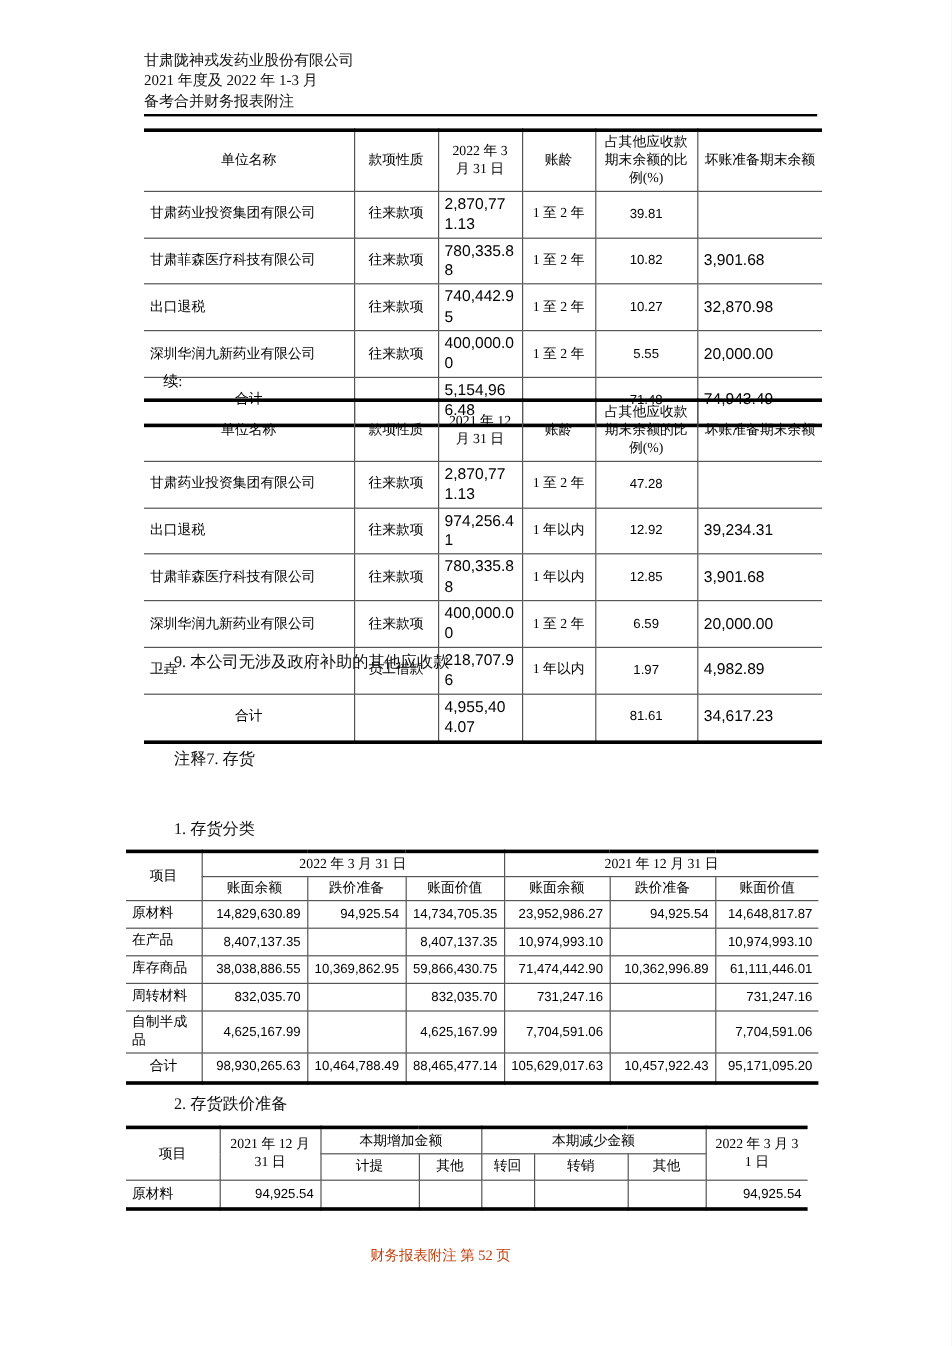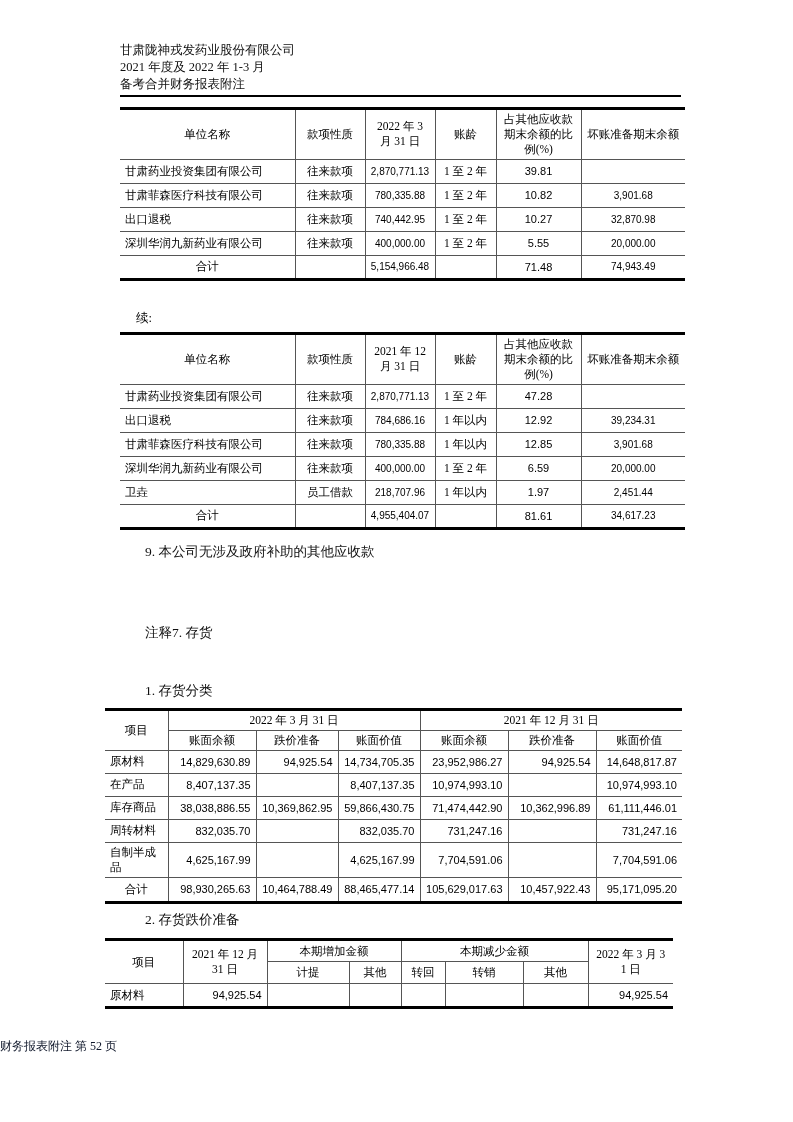--- a/index.html
+++ b/index.html
@@ -45,21 +45,21 @@
   }
   tr > th:first-child, tr > td:first-child { border-left: none; }
   tr > th:last-child, tr > td:last-child { border-right: none; }
   thead th { height: 19px; }
   td { height: 24px; }
   
   .t-recv { position: absolute; left: 120px; width: 565px; }
   .t-recv thead th { height: 38px; }
   .t-recv td:nth-child(1) { text-align: left; }
   .t-recv td:nth-child(3),
-  .t-recv td:nth-child(6) { text-align: center; font-family: "Liberation Sans", sans-serif; font-size: 10px; }
+  .t-recv td:nth-child(6) { text-align: left; font-family: "Liberation Sans", sans-serif; font-size: 13px; }
   .t-recv td:nth-child(5) { font-family: "Liberation Sans", sans-serif; font-size: 11px; }
   .t-recv tr:last-child td:first-child { text-align: center; }
   .cont-label {
     position: absolute; left: 136px; top: 310px;
     font-size: 12.5px;
   }
   .para {
     position: absolute; left: 145px;
     font-size: 13.5px; font-weight: normal; color: #111;
   }
@@ -71,21 +71,21 @@
   .t-inv tr:last-child td { height: 25px; }
   .t-inv tr:last-child td:first-child { text-align: center; }
   
   .t-prov { position: absolute; left: 105px; top: 938px; width: 568px; }
   .t-prov thead th { height: 22px; }
   .t-prov td { height: 24px; }
   .t-prov td:nth-child(1) { text-align: left; }
   .t-prov td:nth-child(2), .t-prov td:nth-child(8) { text-align: right; font-family: "Liberation Sans", sans-serif; font-size: 11px; }
   .footer {
     position: absolute; left: 0; top: 1038px; width: 734px;
-    text-align: left; font-size: 12px; color: #0f172a;
+    text-align: center; font-size: 12px; color: #c2410c;
   }
 </style>
 </head>
 <body>
 
 <div class="page">
 
   <div class="header-block">
     <div>甘肃陇神戎发药业股份有限公司</div>
     <div>2021 年度及 2022 年 1-3 月</div>
@@ -182,21 +182,21 @@
           <td>甘肃药业投资集团有限公司</td>
           <td>往来款项</td>
           <td>2,870,771.13</td>
           <td>1 至 2 年</td>
           <td>47.28</td>
           <td></td>
         </tr>
         <tr>
           <td>出口退税</td>
           <td>往来款项</td>
-          <td>784,686.16</td>
+          <td>974,256.41</td>
           <td>1 年以内</td>
           <td>12.92</td>
           <td>39,234.31</td>
         </tr>
         <tr>
           <td>甘肃菲森医疗科技有限公司</td>
           <td>往来款项</td>
           <td>780,335.88</td>
           <td>1 年以内</td>
           <td>12.85</td>
@@ -209,21 +209,21 @@
           <td>1 至 2 年</td>
           <td>6.59</td>
           <td>20,000.00</td>
         </tr>
         <tr>
           <td>卫垚</td>
           <td>员工借款</td>
           <td>218,707.96</td>
           <td>1 年以内</td>
           <td>1.97</td>
-          <td>2,451.44</td>
+          <td>4,982.89</td>
         </tr>
         <tr>
           <td>合计</td>
           <td></td>
           <td>4,955,404.07</td>
           <td></td>
           <td>81.61</td>
           <td>34,617.23</td>
         </tr>
       </tbody>

